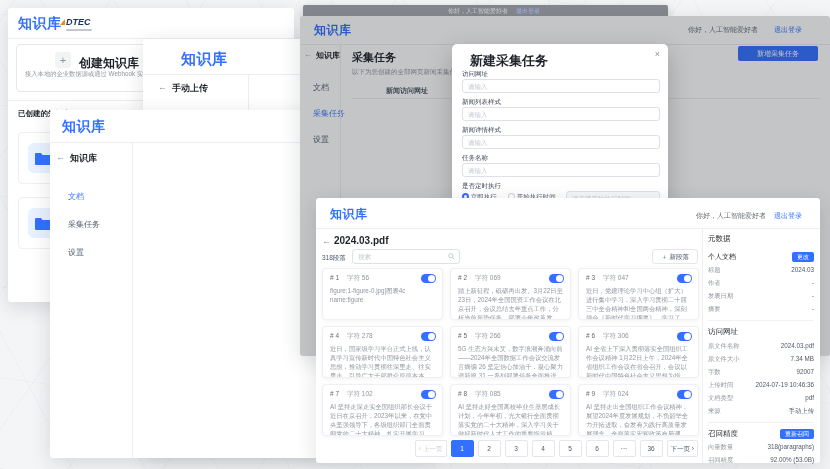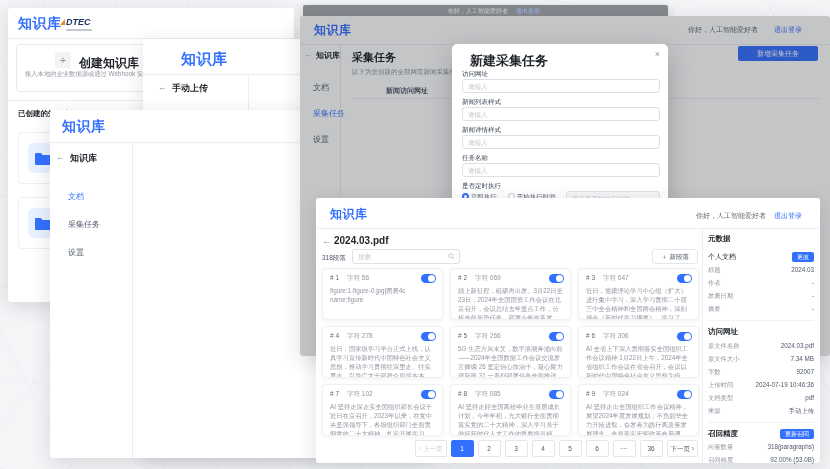--- a/index.html
+++ b/index.html
@@ -55,21 +55,21 @@
   .ct{position:absolute;left:7px;right:6px;top:17px;font-size:6.3px;line-height:1.45;color:#9096a0;
       display:-webkit-box;-webkit-line-clamp:4;-webkit-box-orient:vertical;overflow:hidden}
   
   #pager{position:absolute;left:322px;top:440px;width:376px;display:flex;justify-content:flex-end;gap:4px}
   .pg{min-width:15px;height:15px;line-height:15px;text-align:center;font-size:6.5px;color:#4e5969;
       border:1px solid #e5e6eb;border-radius:2px;background:#fff;padding:0 3px}
   .pg.act{background:#3370ff;border-color:#3370ff;color:#fff}
   .pg.dis{color:#c9cdd4}
   
   #meta{position:absolute;left:708px;top:228px;width:106px;font-size:6.3px}
-  .mh{font-size:7.5px;font-weight:bold;color:#1f2329;margin:6px 0 5px}
+  .mh{font-size:7.5px;font-weight:normal;color:#1f2329;margin:6px 0 5px}
   .srow{display:flex;justify-content:space-between;margin:4px 0}
   .sl{color:#8f959e}.sv{color:#4e5969;text-align:right;max-width:70px}
   .sdiv{border-top:1px solid #f0f1f3;margin:6px 0}
   .sbtn{float:right;background:#3370ff;color:#fff;border-radius:2px;font-size:6px;
         padding:2px 5px;line-height:1}
   .menuitem{position:absolute;font-size:8px;color:#4e5969}
   .menuitem.on{color:#3370ff}
   .ghost-btn{position:absolute;border:1px solid #e5e6eb;border-radius:3px;background:#fff;
              font-size:6.5px;color:#4e5969;text-align:center}
 </style>

